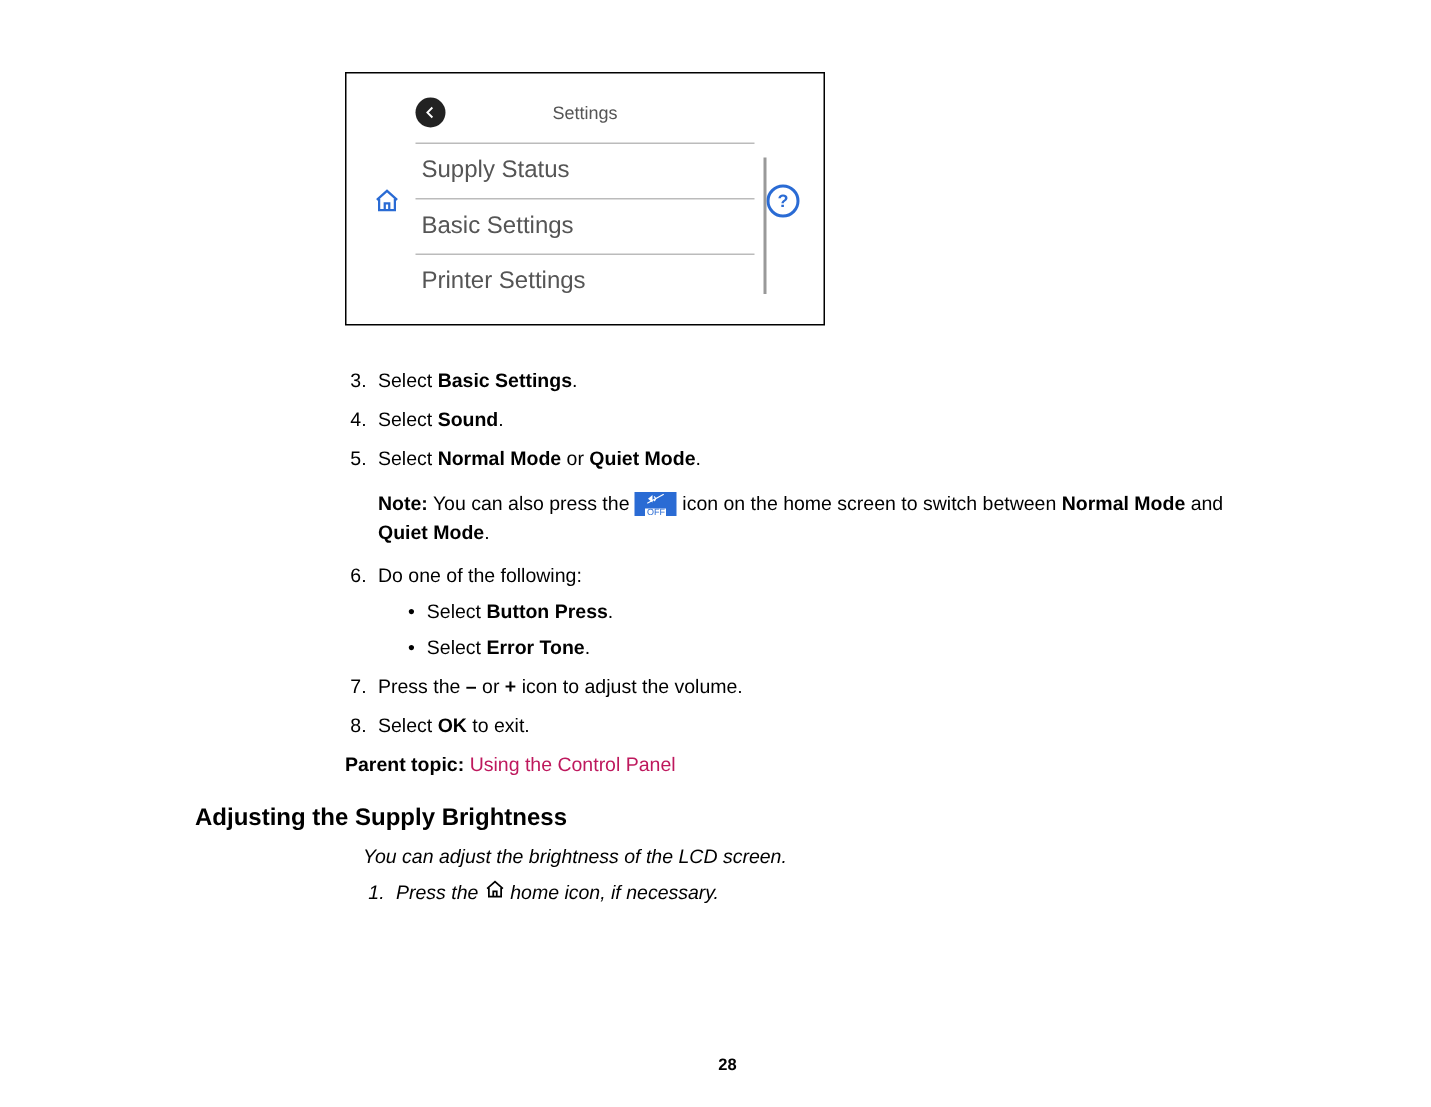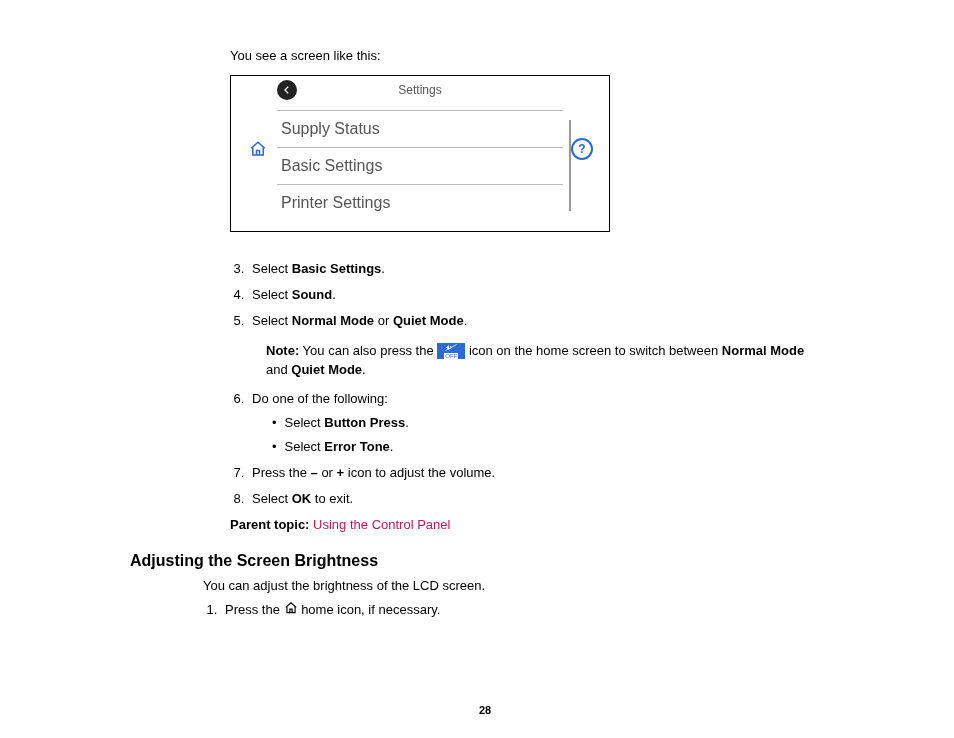--- a/index.html
+++ b/index.html
@@ -18,22 +18,22 @@
     padding: 48px 130px 30px 130px;
   }
   .content-indent {
     margin-left: 100px;
   }
   .intro-line {
     margin-bottom: 12px;
   }
   .screenshot-box {
     border: 1px solid #000;
-    width: 380px;
-    padding: 0 14px 10px 14px;
+    width: 320px;
+    padding: 12px 14px 10px 14px;
     box-sizing: border-box;
     margin-bottom: 28px;
   }
   .shot-inner {
     display: flex;
     align-items: center;
   }
   .shot-left {
     width: 26px;
     display: flex;
@@ -112,21 +112,21 @@
     list-style: decimal;
     padding-left: 18px;
     margin: 0;
   }
   ol.steps > li {
     padding-left: 4px;
     margin-bottom: 8px;
     line-height: 1.4;
   }
   .note-block {
-    margin: 10px 0 10px 14px;
+    margin: 10px 0 10px 0;
     line-height: 1.5;
   }
   .inline-icon {
     display: inline-block;
     width: 28px;
     height: 16px;
     background: #2a6bd4;
     color: #fff;
     font-size: 8px;
     line-height: 8px;
@@ -162,21 +162,22 @@
   .parent-topic a {
     color: #be185d;
     text-decoration: none;
   }
   h2.section {
     font-size: 16px;
     font-weight: bold;
     margin: 20px 0 8px 0;
   }
   .section-body {
-    margin-left: 73px;
+    margin-left: 112px;
+    font-style: italic;
   }
   .home-inline {
     display: inline-block;
     vertical-align: middle;
   }
   .page-num {
     position: absolute;
     bottom: 22px;
     left: 16px; right: 0;
     text-align: center;
@@ -184,21 +185,20 @@
     font-weight: bold;
   }
   b { font-weight: bold; }
 </style>
 </head>
 <body>
 
 <div class="page">
 
   <div class="content-indent">
-    <div class="intro-line">You see a screen like this:</div>
 
     <div class="screenshot-box">
       <div class="shot-inner">
         <div class="shot-left">
           <span class="home-outline">
             <svg width="18" height="18" viewBox="0 0 24 24" fill="none" stroke="#2a6bd4" stroke-width="2">
                 <path d="M3 11 L12 3 L21 11"></path>
                 <path d="M5 10 V20 H19 V10"></path>
                 <path d="M10 20 V14 H14 V20"></path>
               </svg>
@@ -254,21 +254,21 @@
       <li>
         <span>Select </span><b>OK</b><span> to exit.</span>
       </li>
     </ol>
     <div class="parent-topic">
       <b>Parent topic:</b>
       <a href="#">Using the Control Panel</a>
     </div>
   </div>
 
-  <h2 class="section">Adjusting the Screen Brightness</h2>
+  <h2 class="section">Adjusting the Supply Brightness</h2>
   <div class="section-body">
     <div style="margin-bottom:8px;">You can adjust the brightness of the LCD screen.</div>
     <ol class="steps" start="1">
       <li>
         <span>Press the </span><span class="home-inline"><svg width="14" height="14" viewBox="0 0 24 24" fill="none" stroke="#000" stroke-width="2">
               <path d="M3 11 L12 3 L21 11"></path>
               <path d="M5 10 V20 H19 V10"></path>
               <path d="M10 20 V14 H14 V20"></path>
             </svg></span><span> home icon, if necessary.</span>
       </li>

